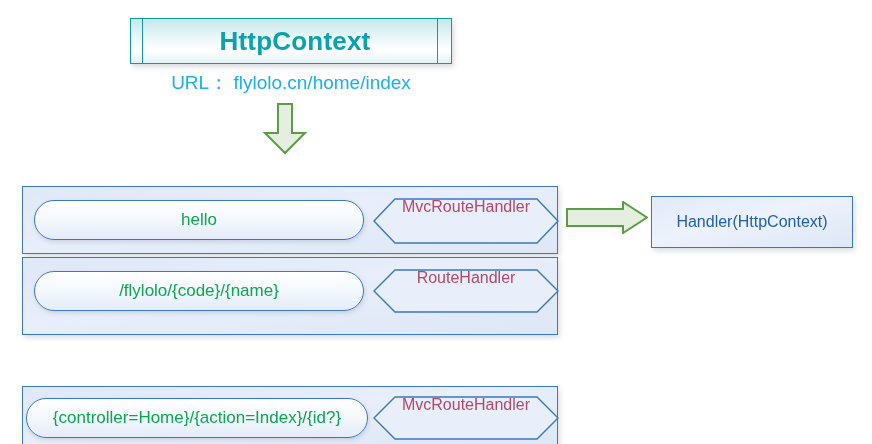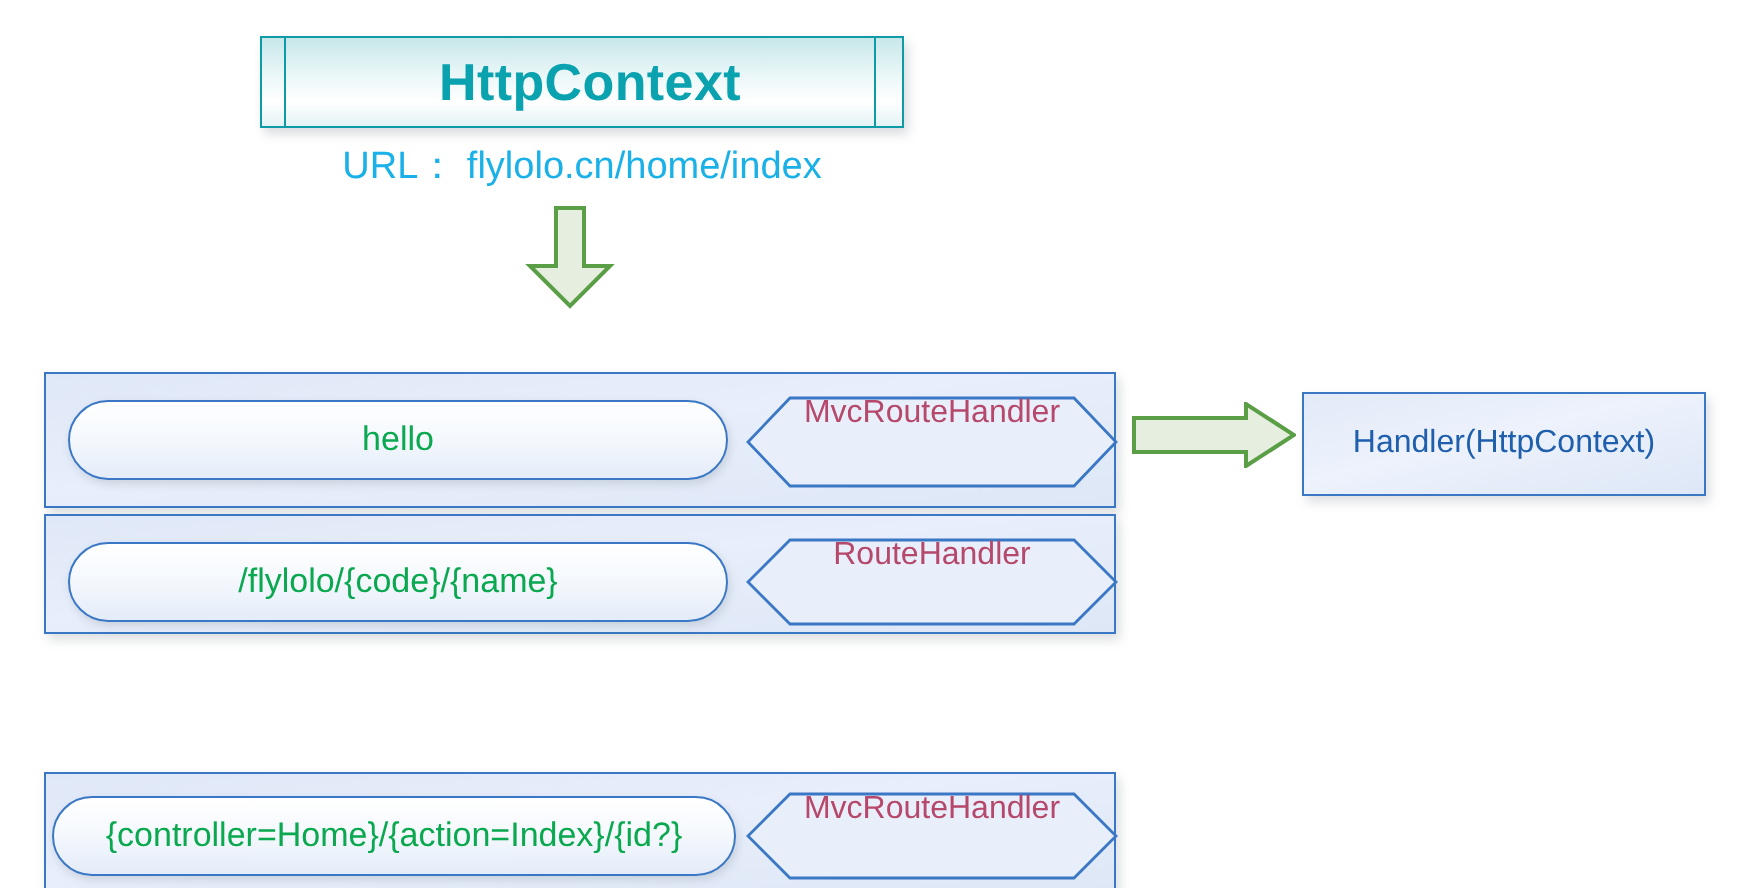--- a/index.html
+++ b/index.html
@@ -80,21 +80,21 @@
   .route-row {
     position: absolute;
     left: 22px;
     width: 536px;
     box-sizing: border-box;
     border: 1.6px solid #3a77c4;
     background: linear-gradient(to bottom right, #dfe8f7 0%, #e8eefb 45%, #dde7f6 100%);
     box-shadow: 2px 3px 5px rgba(120,130,140,0.26);
   }
   .route-row.r1 { top: 161px; height: 68px; margin-top: 25px; }
-  .route-row.r2 { top: 257px; height: 60px; }
+  .route-row.r2 { top: 257px; height: 78px; }
   .route-row.r3 { top: 350px; height: 62px; margin-top: 36px; }
 
   .pill {
     position: absolute;
     box-sizing: border-box;
     border: 1.3px solid #3a77c4;
     border-radius: 999px;
     background: linear-gradient(to bottom, #ffffff 0%, #f4f8fd 50%, #e4ecf9 100%);
     display: flex;
     align-items: center;

